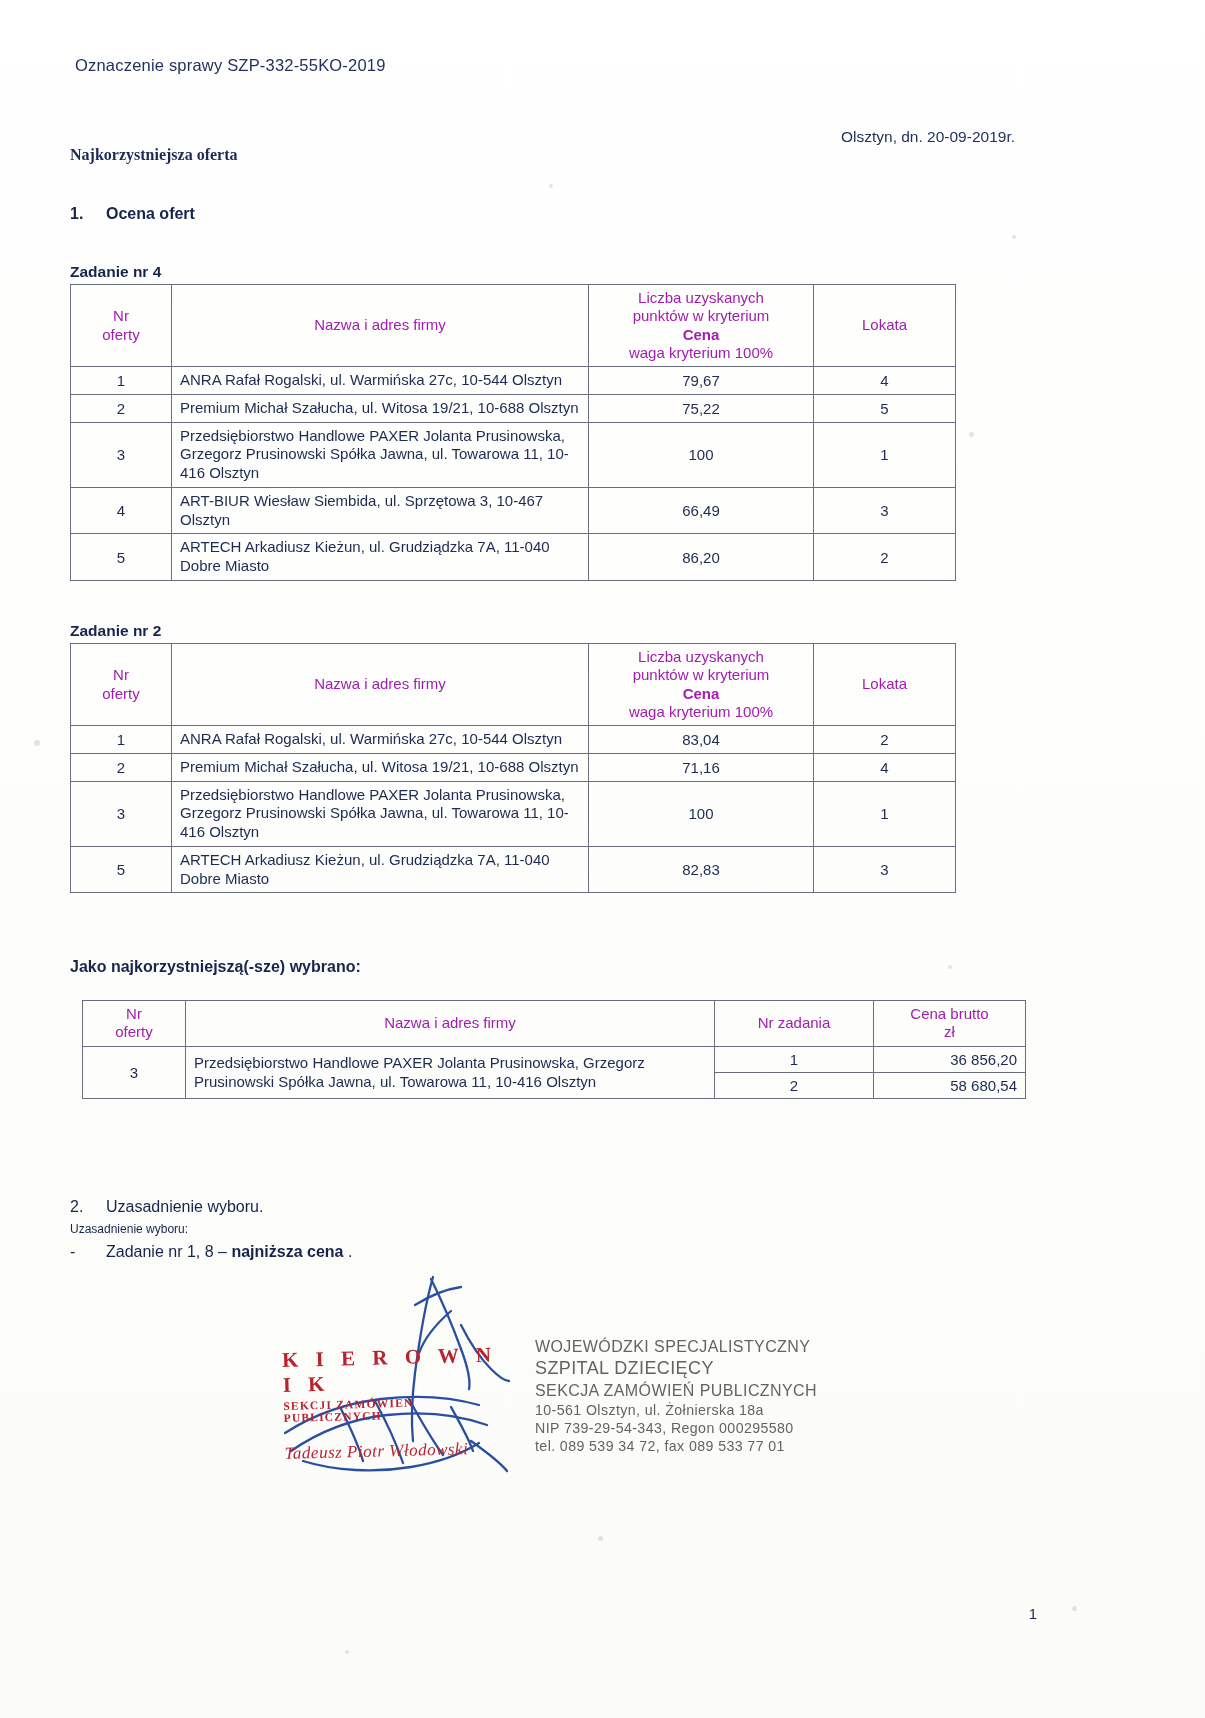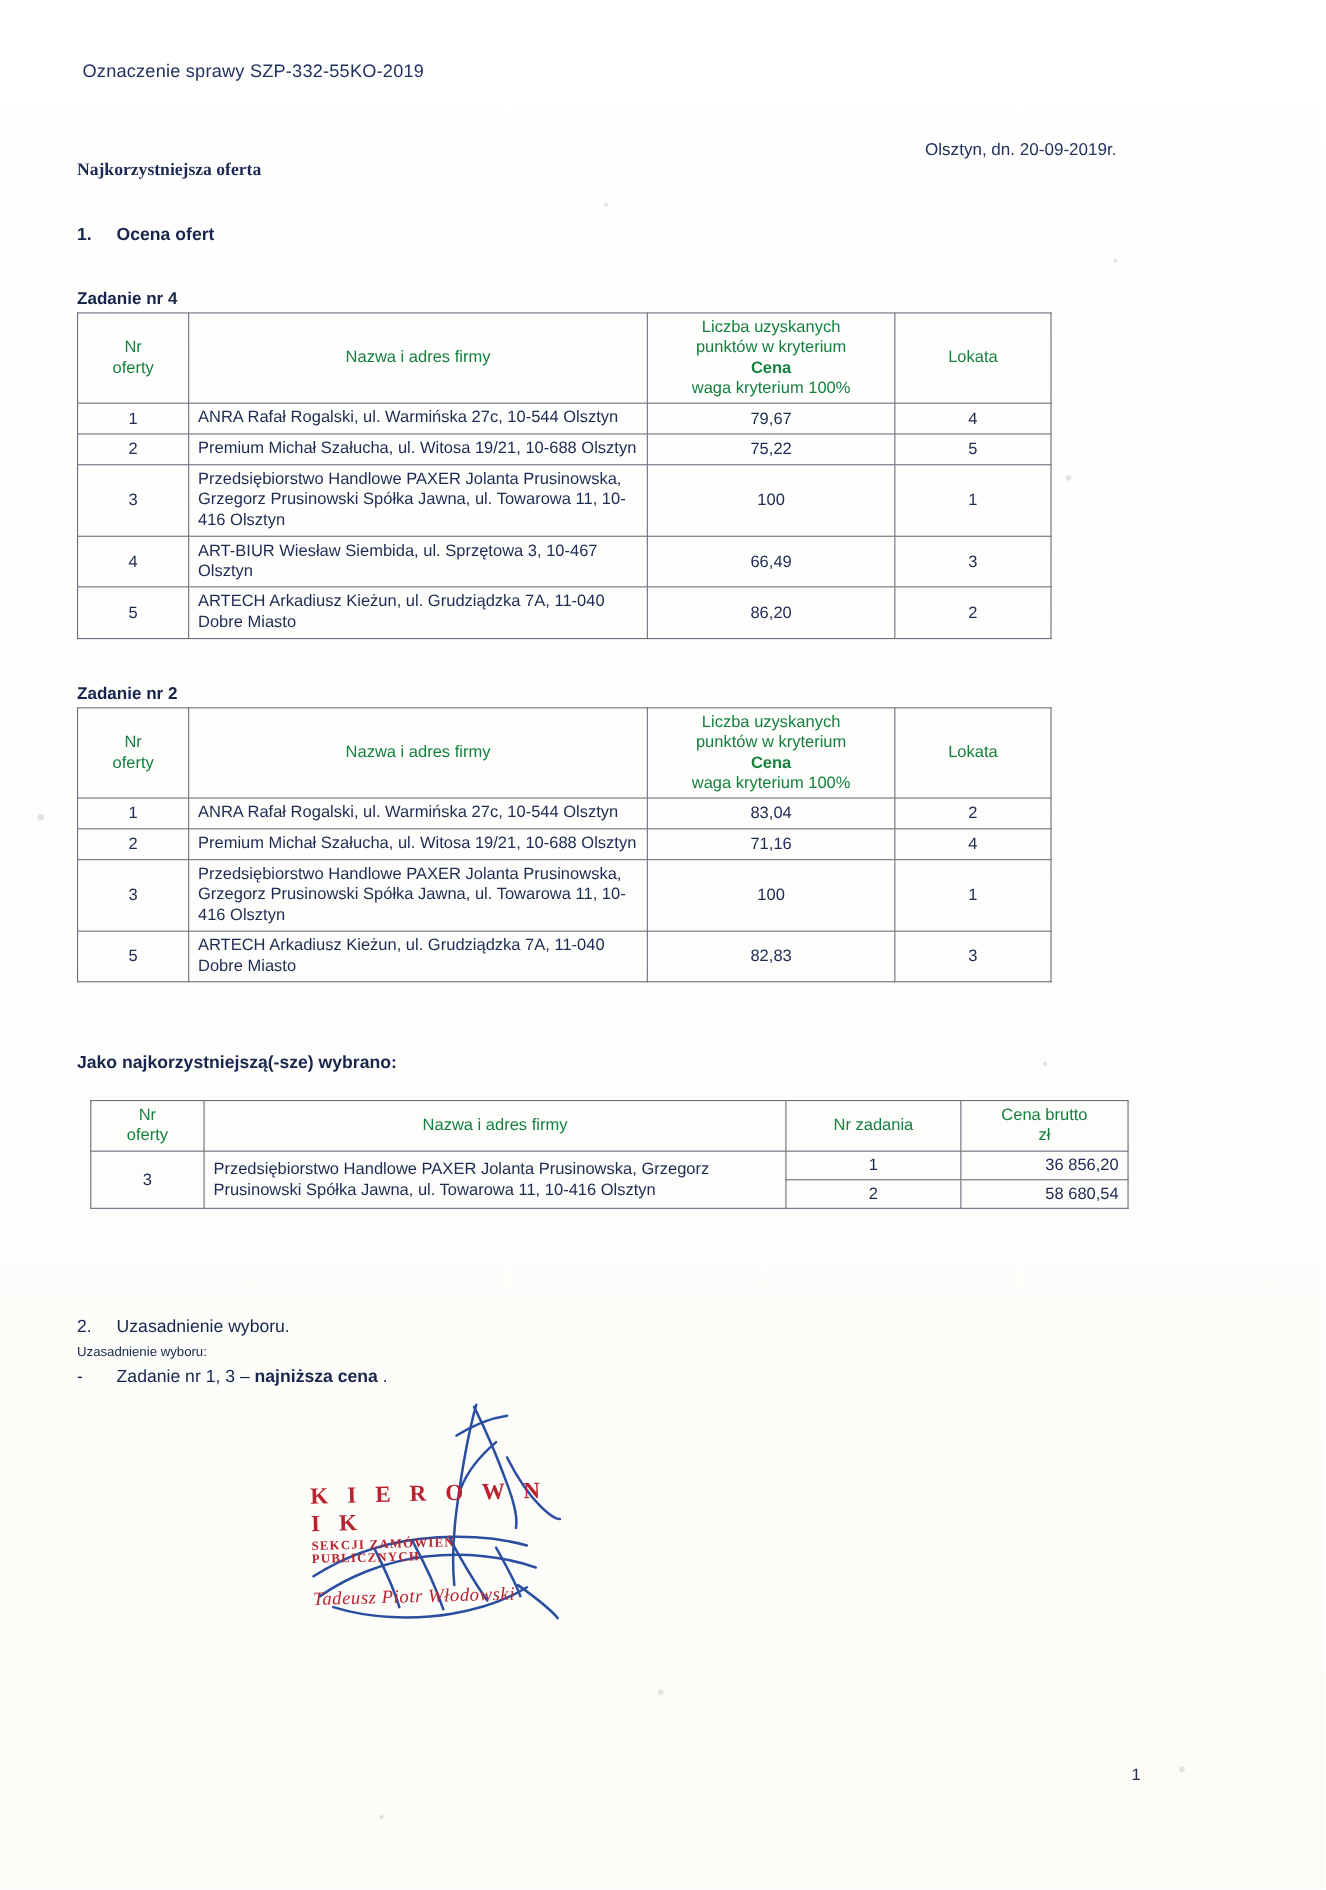--- a/index.html
+++ b/index.html
@@ -93,21 +93,21 @@
     vertical-align: middle;
     font-size: 15px;
     color: #1d2b52;
     font-weight: normal;
   }
   table.grid th {
     font-weight: normal;
     text-align: center;
     font-size: 15px;
     line-height: 1.22;
-    color: #15803d;
+    color: #a21caf;
     margin-left: 30px;
   }
   .c-nr { width: 84px; text-align: center; }
   .c-name { width: 400px; text-align: left; font-weight: bold; line-height: 1.25; }
   .c-pts { width: 208px; text-align: center; font-weight: bold; font-size: 17px; }
   .c-lok { width: 125px; text-align: center; font-weight: bold; font-size: 16px; }
 
   .hdr-bold { font-weight: bold; }
 
   
@@ -362,21 +362,21 @@
         <td class="ch-price">58 680,54</td>
       </tr>
     </tbody>
   </table>
 
   <div class="section-2">
     <span class="num">2.</span><span>Uzasadnienie wyboru.</span>
   </div>
   <div class="just-title">Uzasadnienie wyboru:</div>
   <div class="just-item">
-    <span class="dash">-</span><span>Zadanie nr 1, 3 – </span><b>najniższa cena</b><span> .</span>
+    <span class="dash">-</span><span>Zadanie nr 1, 8 – </span><b>najniższa cena</b><span> .</span>
   </div>
 
   <svg class="signature" viewBox="0 0 290 230" xmlns="http://www.w3.org/2000/svg">
     <g fill="none" stroke="#2b4fa0" stroke-width="2.3" stroke-linecap="round">
       <path d="M178 12 C170 40 164 78 160 108 C157 132 156 156 158 176"></path>
       <path d="M176 14 C188 38 198 62 206 84 C212 100 216 114 214 124"></path>
       <path d="M160 40 C176 30 192 24 206 22"></path>
       <path d="M196 46 C182 58 170 72 164 88"></path>
       <path d="M206 60 C214 76 224 92 236 104 C244 112 250 116 254 116"></path>
       <path d="M30 168 C58 150 92 138 126 134 C160 130 196 132 224 140"></path>
@@ -389,15 +389,23 @@
       <path d="M216 176 C230 186 244 196 252 206"></path>
     </g>
   </svg>
 
   <div class="stamp-round">
     <div class="stamp-line1">K I E R O W N I K</div>
     <div class="stamp-line2">SEKCJI ZAMÓWIEŃ PUBLICZNYCH</div>
     <div class="stamp-line3">Tadeusz Piotr Włodowski</div>
   </div>
 
+  <div class="stamp-org">
+    <div>WOJEWÓDZKI SPECJALISTYCZNY</div>
+    <div style="font-size:18px;">SZPITAL DZIECIĘCY</div>
+    <div>SEKCJA ZAMÓWIEŃ PUBLICZNYCH</div>
+    <div class="small">10-561 Olsztyn, ul. Żołnierska 18a</div>
+    <div class="small">NIP 739-29-54-343, Regon 000295580</div>
+    <div class="small">tel. 089 539 34 72, fax 089 533 77 01</div>
+  </div>
 
   <div class="page-number">1</div>
 </div>
 
 </body></html>

